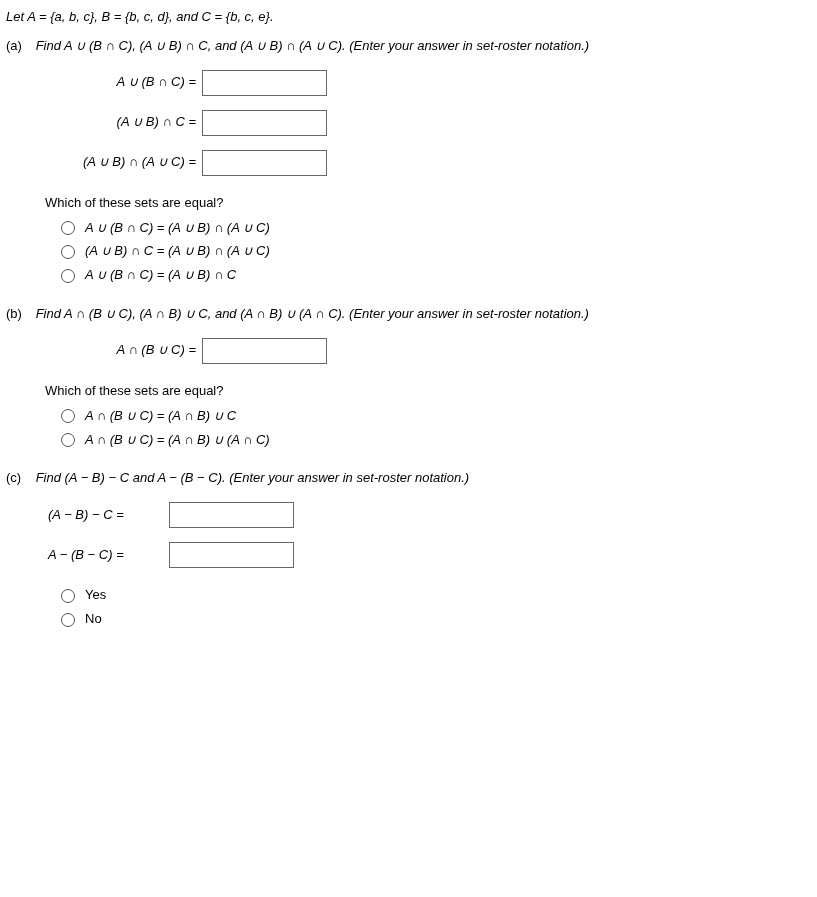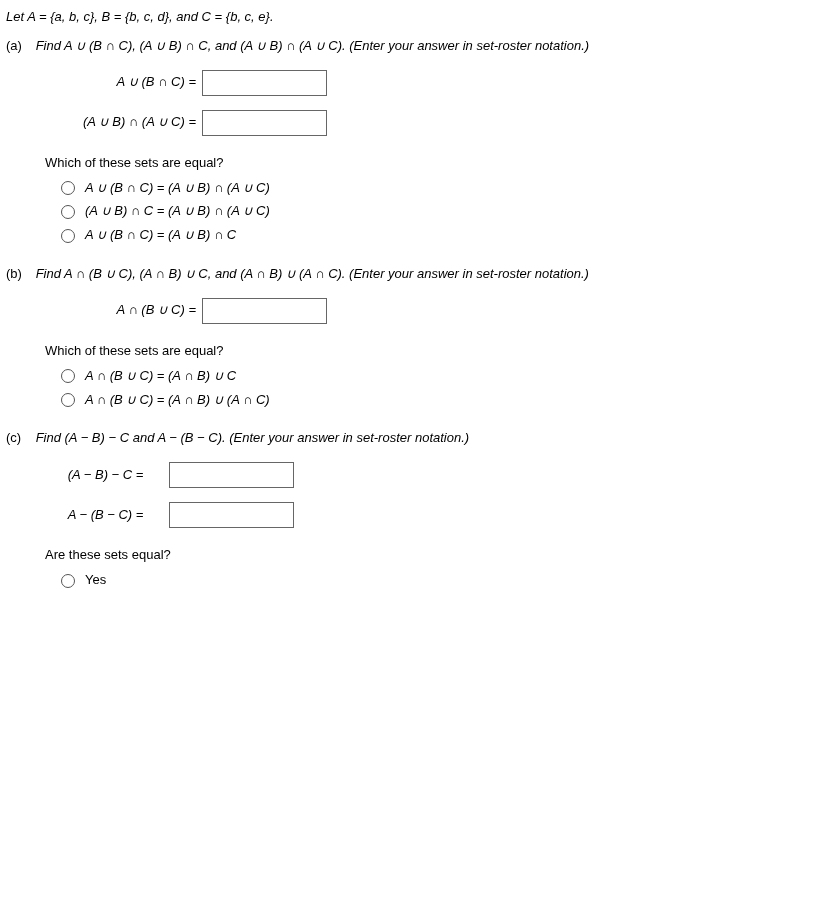--- a/index.html
+++ b/index.html
@@ -37,21 +37,21 @@
     margin: 14px 0;
   }
   .eq-label {
     width: 148px;
     text-align: right;
     padding-right: 6px;
     font-style: italic;
   }
   .eq-label-c {
     width: 115px;
-    text-align: center;
+    text-align: left;
     padding-right: 6px;
     font-style: italic;
   }
   .eq-input {
     width: 125px;
     height: 26px;
     border: 1px solid #666;
     box-sizing: border-box;
     padding: 2px 4px;
     font-size: 13px;
@@ -87,20 +87,24 @@
 
 <div class="problem-statement ital">Let A = {a, b, c}, B = {b, c, d}, and C = {b, c, e}.</div>
 
 <div class="part">
   <span class="part-label">(a)</span>
   <span class="part-prompt ital">Find A ∪ (B ∩ C), (A ∪ B) ∩ C, and (A ∪ B) ∩ (A ∪ C). (Enter your answer in set-roster notation.)</span>
 </div>
 <div class="eq-block">
   <div class="eq-row">
     <div class="eq-label">A ∪ (B ∩ C)  =</div>
+    <input class="eq-input" type="text" style="">
+  </div>
+  <div class="eq-row">
+    <div class="eq-label">(A ∪ B) ∩ C  =</div>
     <input class="eq-input" type="text" style="">
   </div>
   <div class="eq-row">
     <div class="eq-label">(A ∪ B) ∩ (A ∪ C)  =</div>
     <input class="eq-input" type="text" style="">
   </div>
 </div>
 <div class="sub-q">
   <div class="sub-q-title">Which of these sets are equal?</div>
   <div class="opt-row">
@@ -147,18 +151,21 @@
   <div class="eq-row">
     <div class="eq-label-c">(A − B) − C  =</div>
     <input class="eq-input" type="text" style="">
   </div>
   <div class="eq-row">
     <div class="eq-label-c">A − (B − C)  =</div>
     <input class="eq-input" type="text" style="">
   </div>
 </div>
 <div class="sub-q">
-  <div class="sub-q-title">Are these sets equal?</div>
   <div class="opt-row">
     <div class="radio"></div>
     <div>Yes</div>
   </div>
+  <div class="opt-row">
+    <div class="radio"></div>
+    <div>No</div>
+  </div>
 </div>
 
 </body></html>

